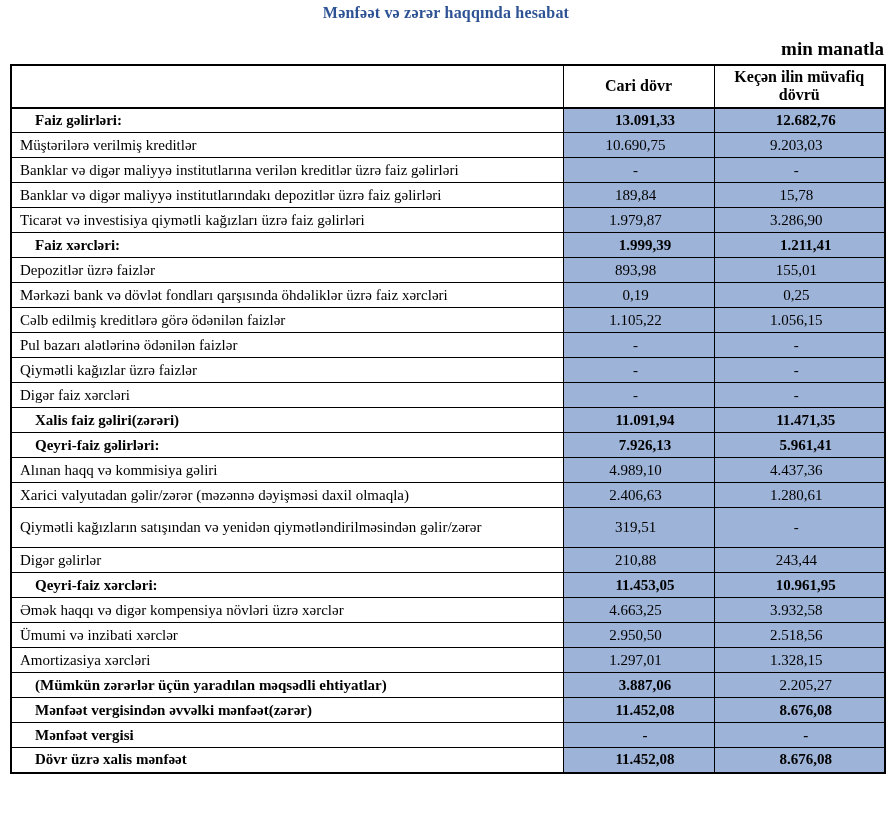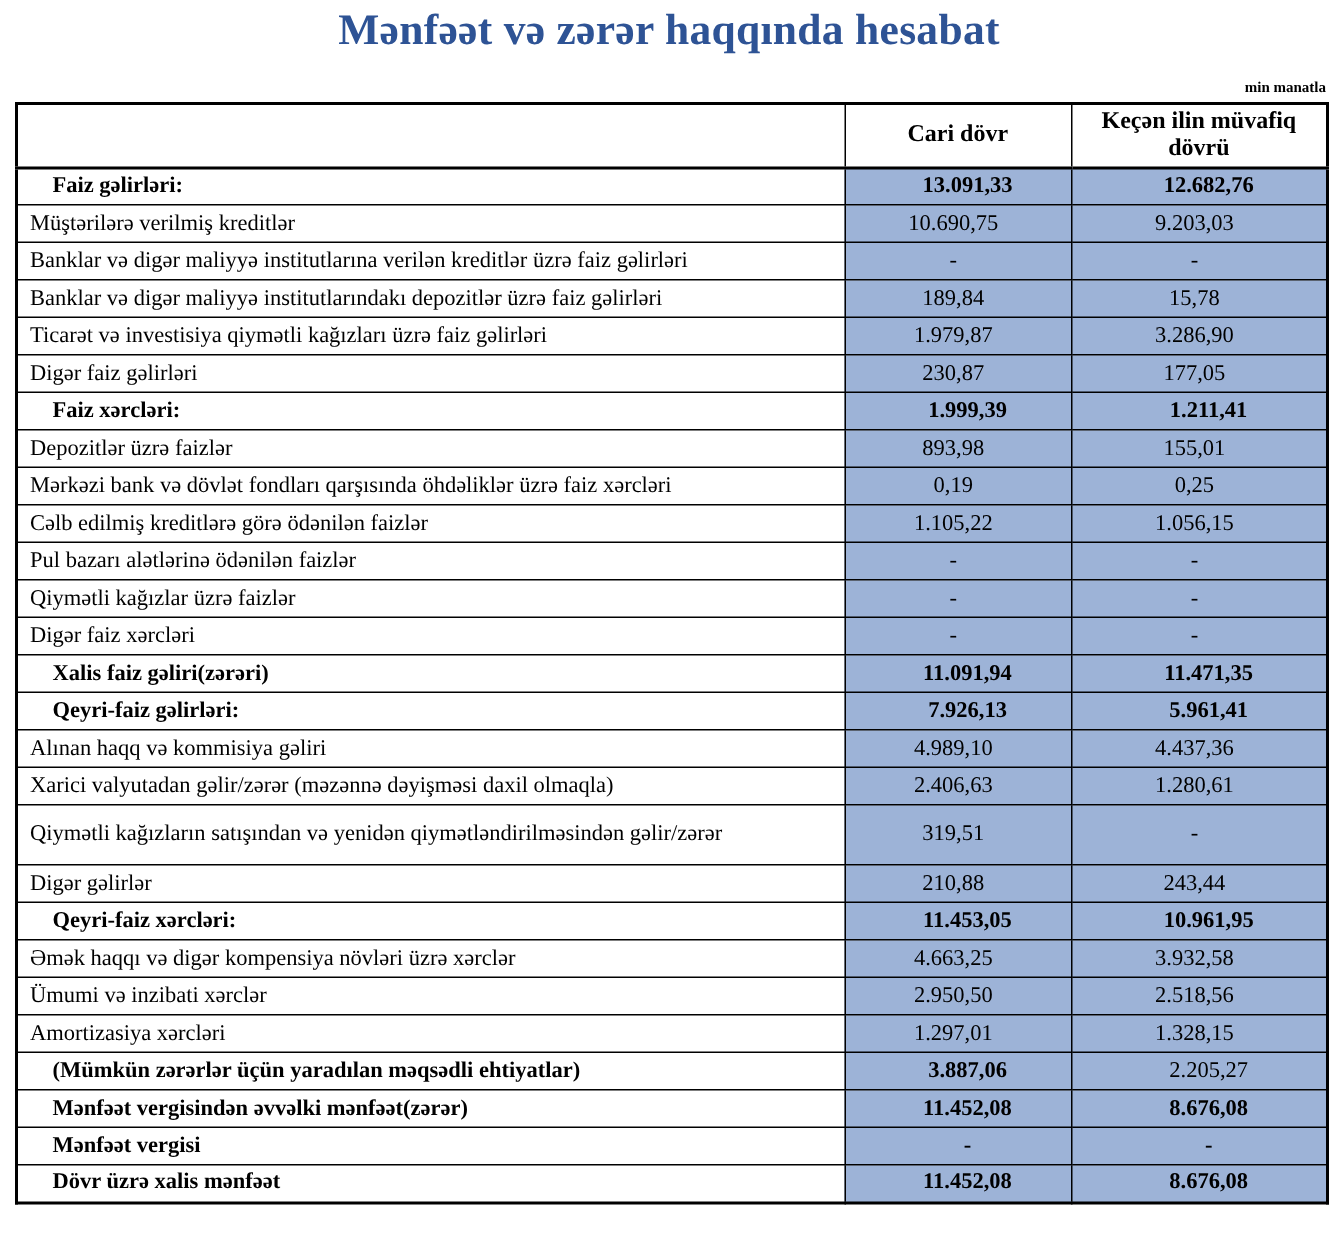--- a/index.html
+++ b/index.html
@@ -8,33 +8,33 @@
     width: 892px;
     height: 827px;
     font-family: "Liberation Serif", "DejaVu Serif", serif;
     color: #000;
     overflow: hidden;
   }
   .page { position: relative; width: 892px; height: 827px; }
 
   .report-title {
     text-align: center;
-    font-size: 29px;
+    font-size: 16px;
     font-weight: bold;
     color: var(--title-blue, #2e5395);
     padding-top: 4px;
     letter-spacing: 0.2px;
   }
 
   .unit-note {
     width: 874px;
     margin: 16px 0 4px 10px;
     text-align: right;
     font-weight: bold;
-    font-size: 10px;
+    font-size: 19px;
   }
 
   table.report {
     width: 874px;
     margin-left: 10px;
     border-collapse: collapse;
     table-layout: fixed;
     border: 2px solid #000;
   }
   col.c-label { width: 552px; }
@@ -116,25 +116,20 @@
         <tr>
           <td class="label-cell">Banklar və digər maliyyə institutlarındakı depozitlər üzrə faiz gəlirləri</td>
           <td class="value-cell">189,84</td>
           <td class="value-cell">15,78</td>
         </tr>
         <tr>
           <td class="label-cell">Ticarət və investisiya qiymətli kağızları üzrə faiz gəlirləri</td>
           <td class="value-cell">1.979,87</td>
           <td class="value-cell">3.286,90</td>
         </tr>
-        <tr>
-          <td class="label-cell">Digər faiz gəlirləri</td>
-          <td class="value-cell">230,87</td>
-          <td class="value-cell">177,05</td>
-        </tr>
         <tr class="bold">
           <td class="label-cell">Faiz xərcləri:</td>
           <td class="value-cell">1.999,39</td>
           <td class="value-cell">1.211,41</td>
         </tr>
         <tr>
           <td class="label-cell">Depozitlər üzrə faizlər</td>
           <td class="value-cell">893,98</td>
           <td class="value-cell">155,01</td>
         </tr>

